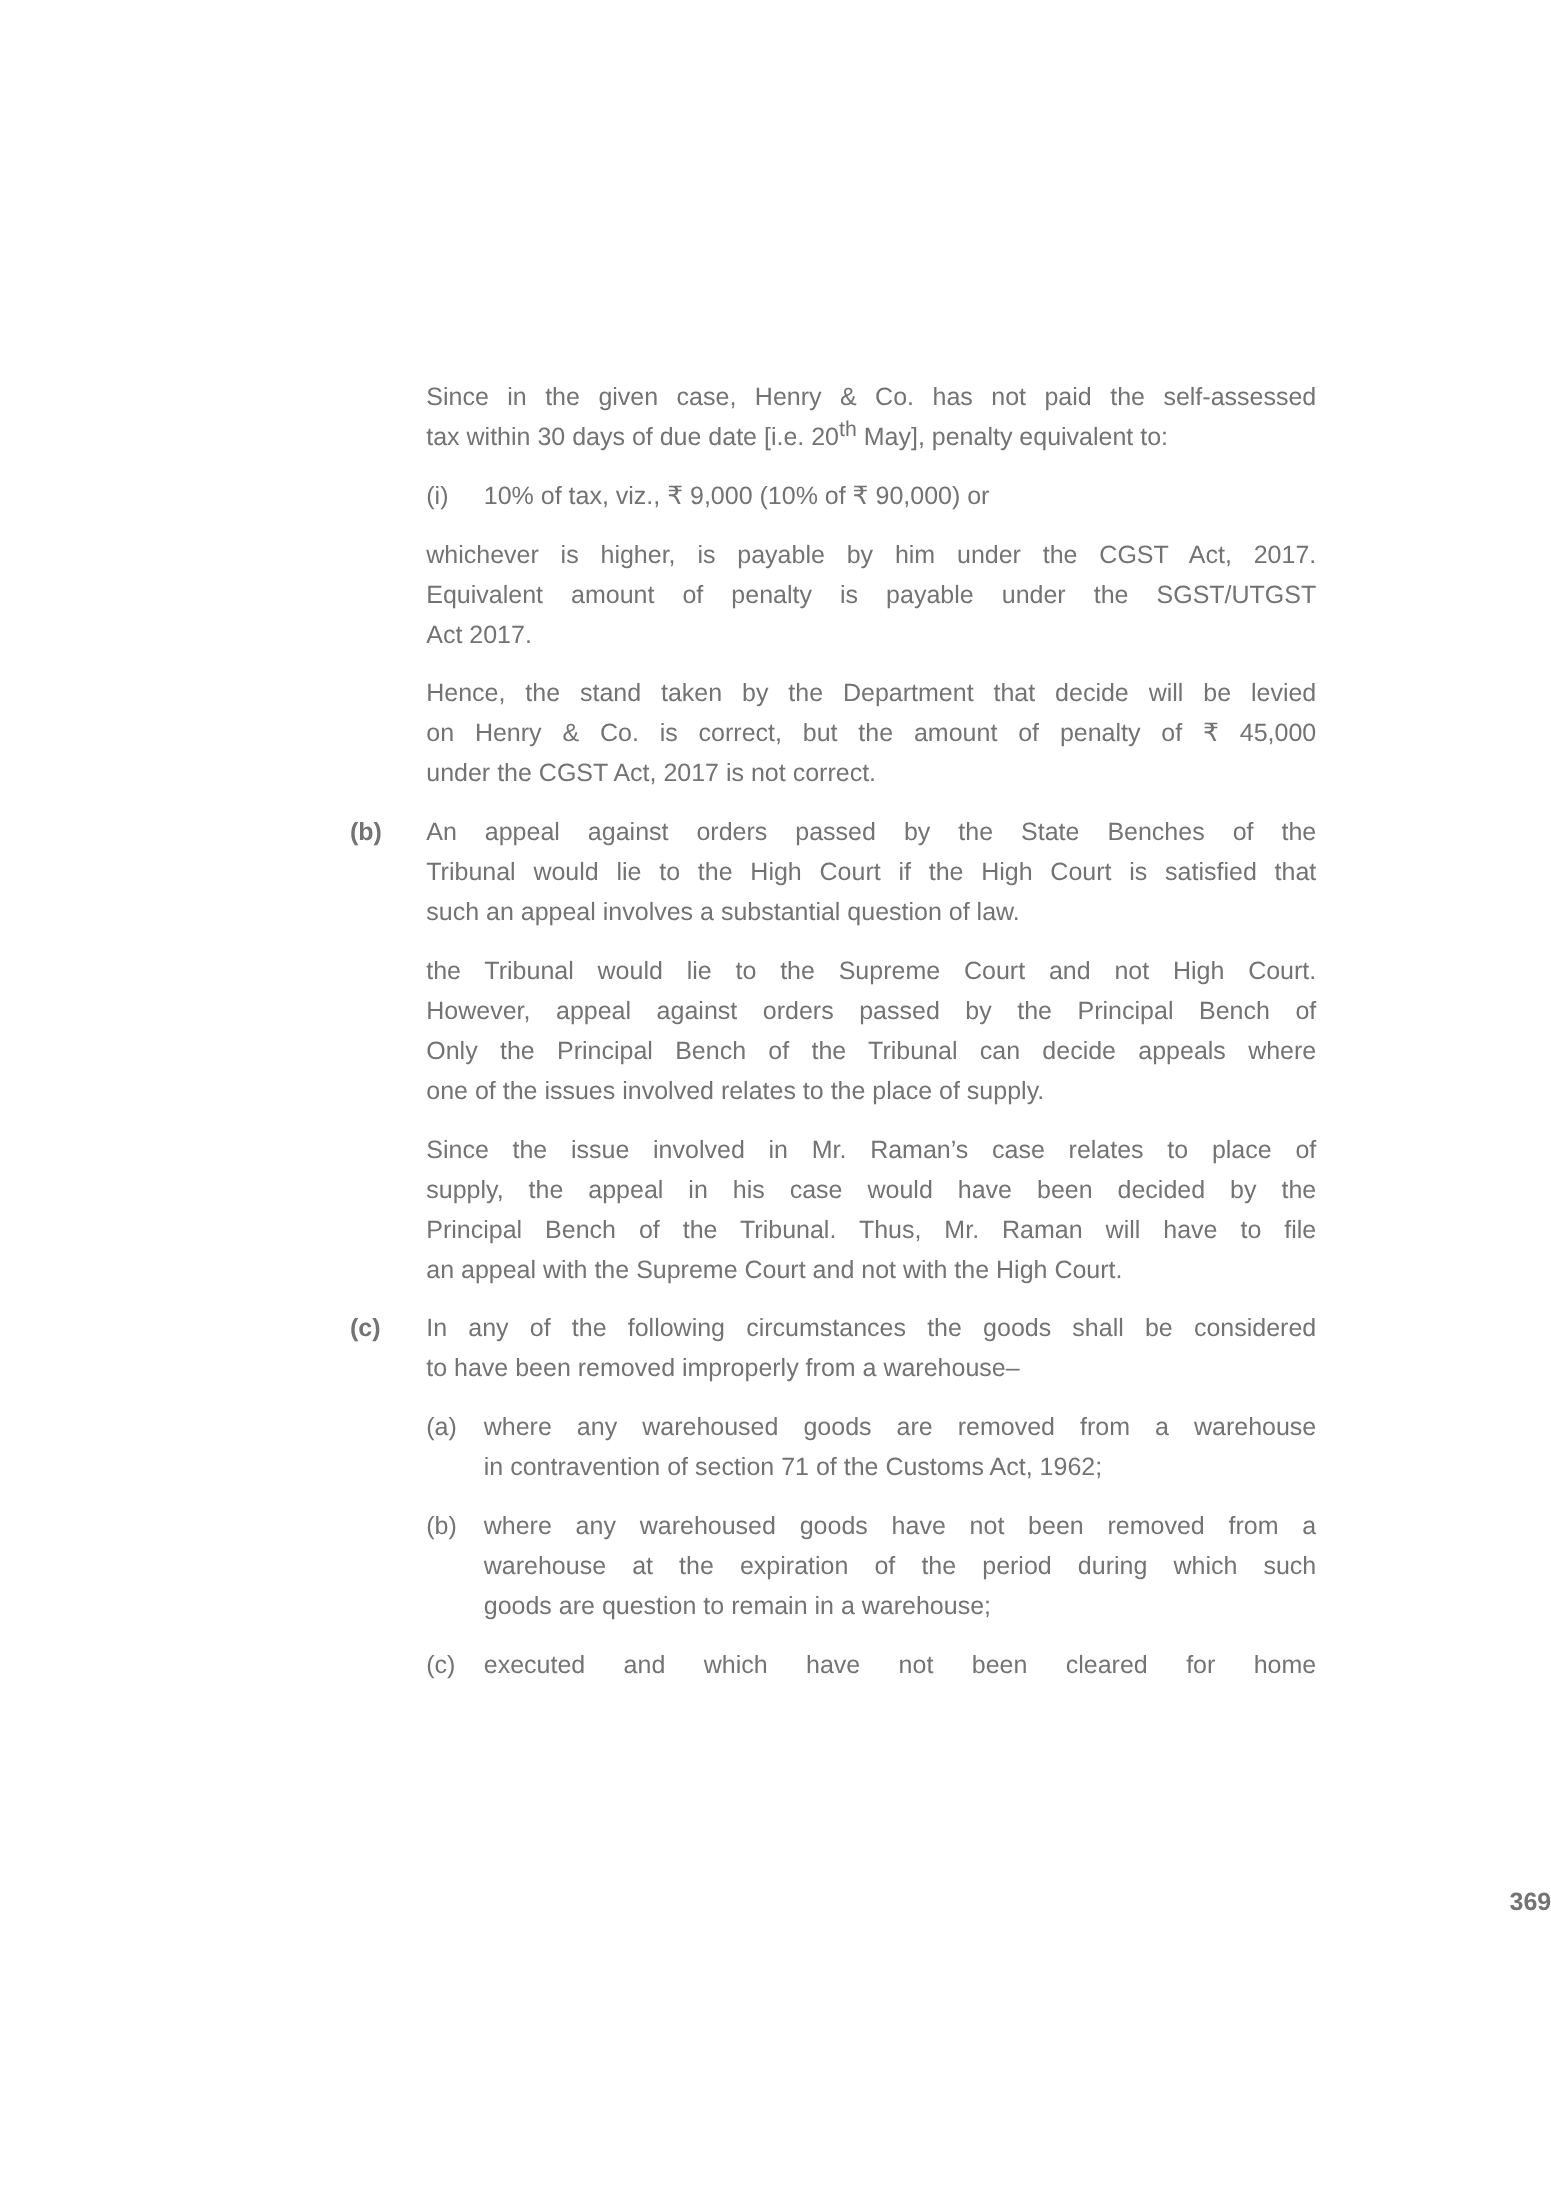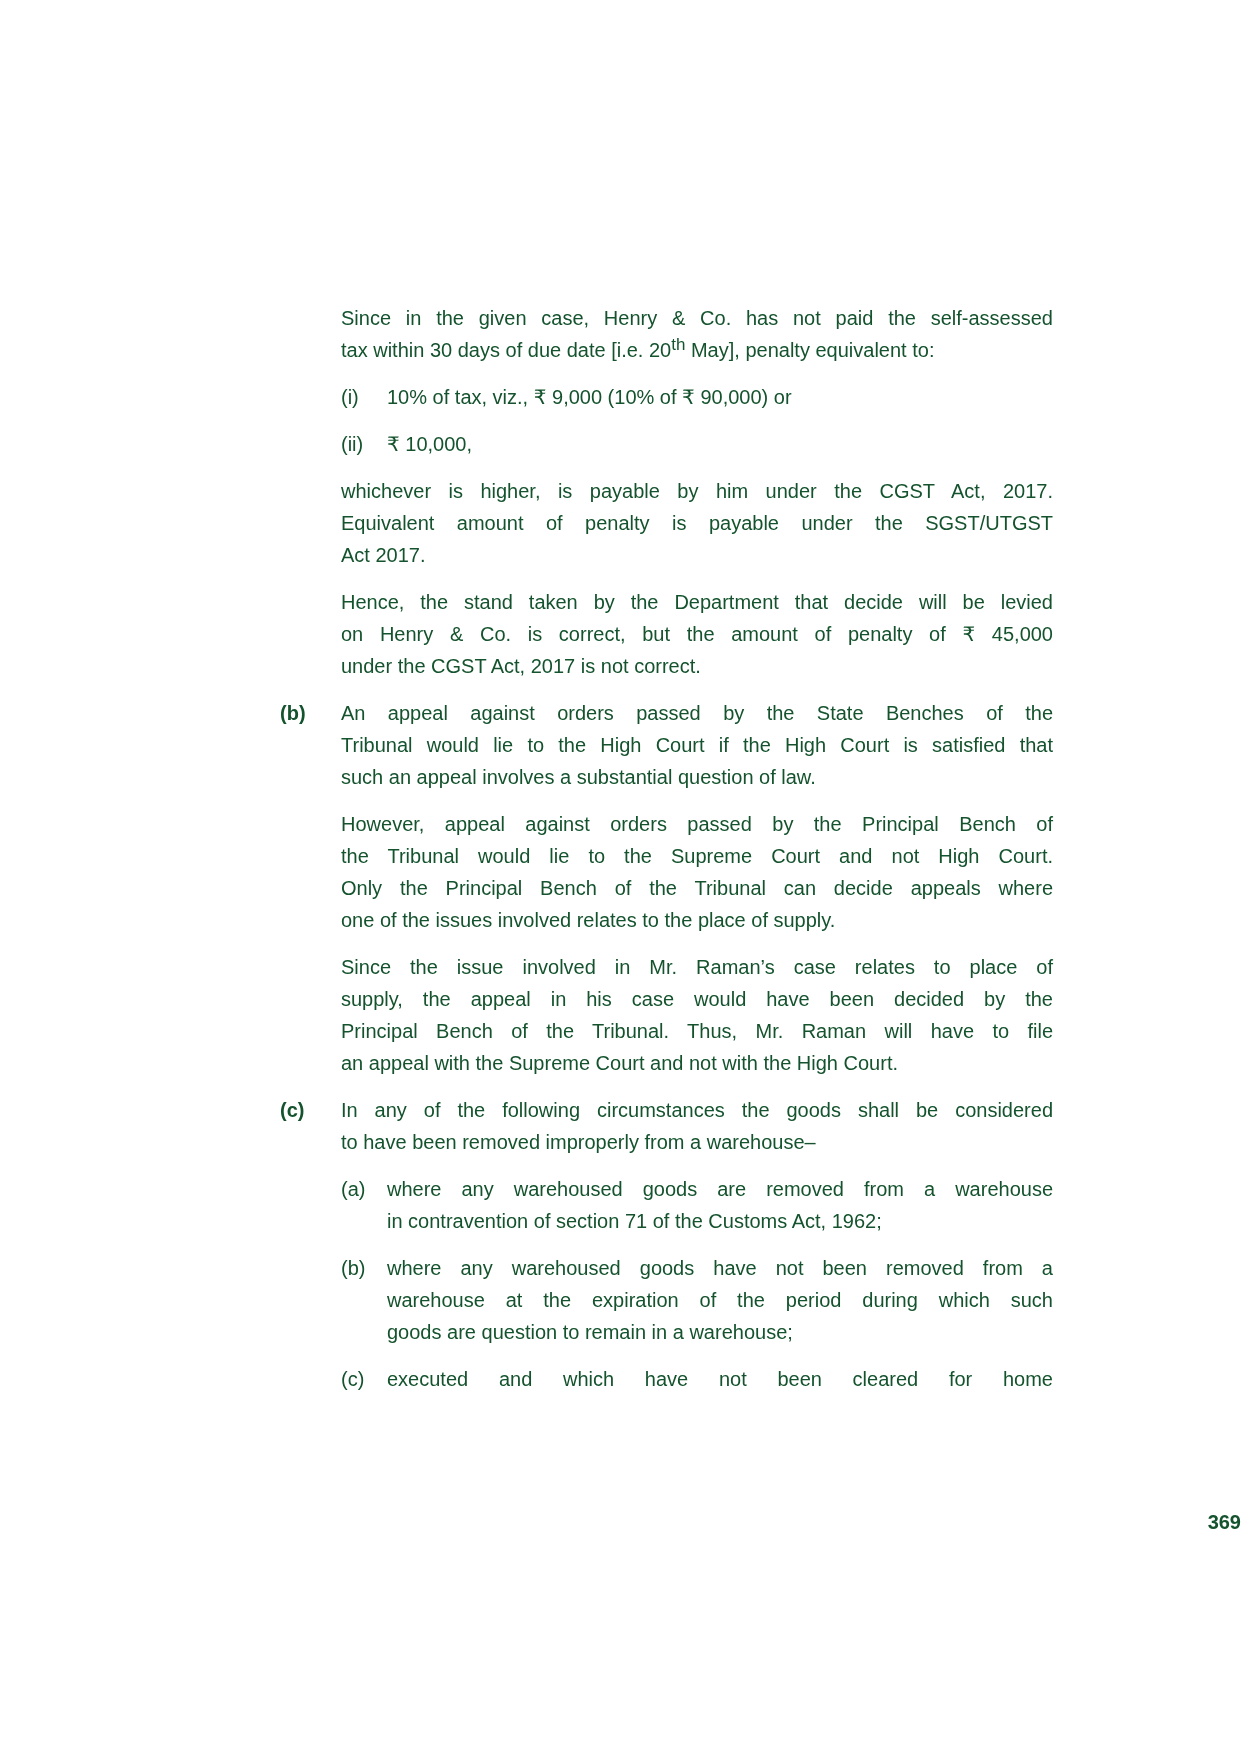--- a/index.html
+++ b/index.html
@@ -1,21 +1,21 @@
 <!DOCTYPE html>
 <html><head>
 <meta charset="utf-8">
 <style>
   html, body { margin: 0; padding: 0; background: #ffffff; }
   .page {
     position: relative;
     width: 1241px;
     height: 1740px;
     background: #ffffff;
-    color: #14532d;
+    color: #737373;
     font-family: "Liberation Sans", "DejaVu Sans", sans-serif;
     overflow: hidden;
   }
   .content {
     position: absolute;
     left: 341px;
     top: 302px;
     width: 712px;
     font-size: 20px;
     line-height: 32px;
@@ -59,24 +59,20 @@
     <div class="block">
       <div class="line j">Since in the given case, Henry &amp; Co. has not paid the self-assessed</div>
       <div class="line"><span>tax within 30 days of due date [i.e. 20</span><sup class="ord">th</sup><span> May], penalty equivalent to:</span></div>
     </div>
 
     <div class="block sub">
       <span class="slabel">(i)</span>
       <div class="line">10% of tax, viz., ₹ 9,000 (10% of ₹ 90,000) or</div>
     </div>
 
-    <div class="block sub">
-      <span class="slabel">(ii)</span>
-      <div class="line">₹ 10,000,</div>
-    </div>
 
     <div class="block">
       <div class="line j">whichever is higher, is payable by him under the CGST Act, 2017.</div>
       <div class="line j">Equivalent amount of penalty is payable under the SGST/UTGST</div>
       <div class="line">Act 2017.</div>
     </div>
 
     <div class="block">
       <div class="line j">Hence, the stand taken by the Department that decide will be levied</div>
       <div class="line j">on Henry &amp; Co. is correct, but the amount of penalty of ₹ 45,000</div>
@@ -84,22 +80,22 @@
     </div>
 
     <div class="block hang">
       <span class="hlabel">(b)</span>
       <div class="line j">An appeal against orders passed by the State Benches of the</div>
       <div class="line j">Tribunal would lie to the High Court if the High Court is satisfied that</div>
       <div class="line">such an appeal involves a substantial question of law.</div>
     </div>
 
     <div class="block">
+      <div class="line j">the Tribunal would lie to the Supreme Court and not High Court.</div>
       <div class="line j">However, appeal against orders passed by the Principal Bench of</div>
-      <div class="line j">the Tribunal would lie to the Supreme Court and not High Court.</div>
       <div class="line j">Only the Principal Bench of the Tribunal can decide appeals where</div>
       <div class="line">one of the issues involved relates to the place of supply.</div>
     </div>
 
     <div class="block">
       <div class="line j">Since the issue involved in Mr. Raman’s case relates to place of</div>
       <div class="line j">supply, the appeal in his case would have been decided by the</div>
       <div class="line j">Principal Bench of the Tribunal.  Thus, Mr. Raman will have to file</div>
       <div class="line">an appeal with the Supreme Court and not with the High Court.</div>
     </div>

